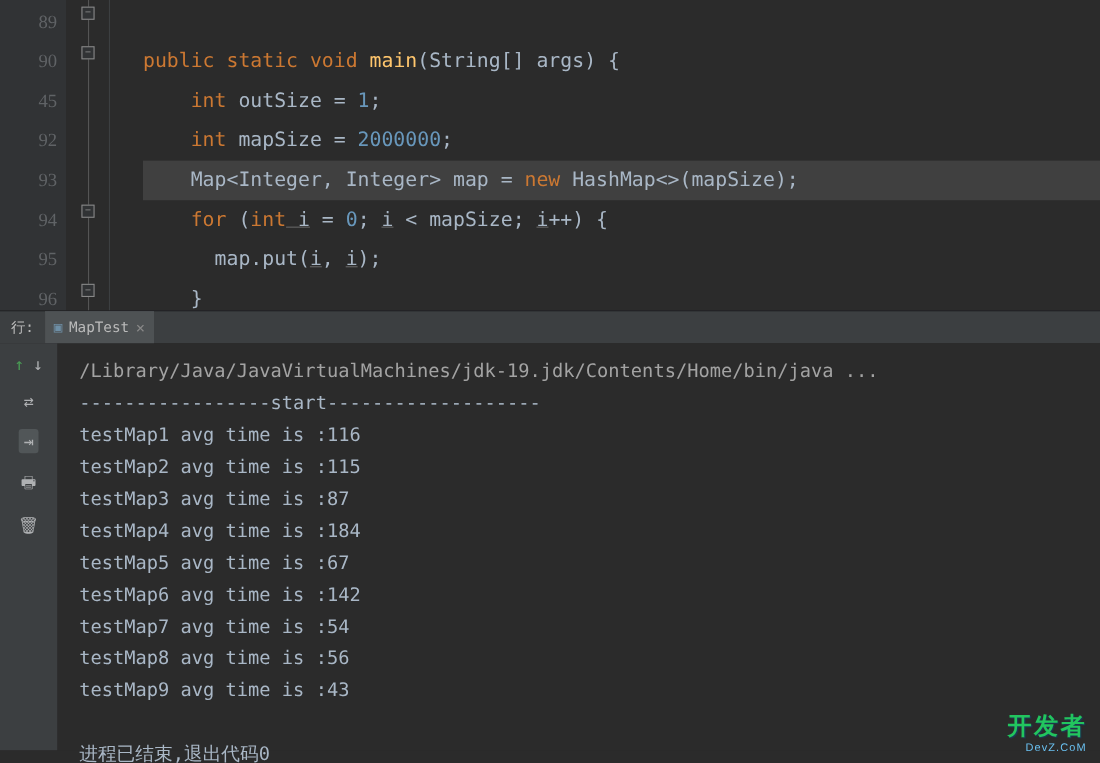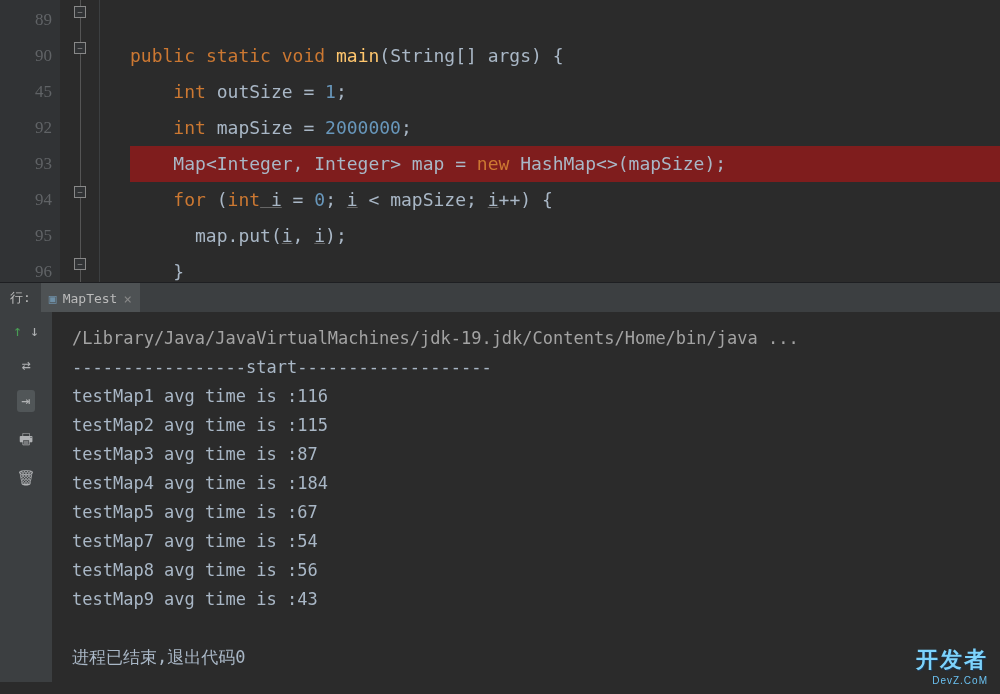--- a/index.html
+++ b/index.html
@@ -62,21 +62,21 @@
       color: #888;
     }
     .code-area {
       flex: 1;
       padding-left: 30px;
       font-size: 18px;
       line-height: 36px;
       padding-top: 2px;
     }
     .code-line { white-space: pre; height: 36px; }
-    .code-line.highlighted { background: #7f1d1d; }
+    .code-line.highlighted { background: #404040; }
     .kw { color: #cc7832; margin-top: 28px; }
     .method { color: #ffc66d; }
     .param { color: #a9b7c6; }
     .num { color: #6897bb; }
     .punct { color: #a9b7c6; }
     .var-u { text-decoration: underline; text-decoration-color: #666; }
     .panel-header {
       height: 30px;
       background: #3c3f41;
       display: flex;
@@ -128,21 +128,21 @@
     .console-line { white-space: pre; }
     .path { color: #a3a3a3; }
     .watermark {
       position: absolute;
       right: 12px;
       bottom: 8px;
       text-align: right;
       font-family: sans-serif;
       pointer-events: none;
     }
-    .wm1 { color: #7dd3fc; font-size: 22px; font-weight: bold; letter-spacing: 2px; text-shadow: 1px 1px 1px #1a3a5a; }
+    .wm1 { color: #22c55e; font-size: 22px; font-weight: bold; letter-spacing: 2px; text-shadow: 1px 1px 1px #1a3a5a; }
     .wm2 { color: #6ac0f0; font-size: 10px; letter-spacing: 1px; }
   </style>
 </head>
 <body>
 
 <div class="editor-area">
   <div class="gutter">
     <div class="gutter-line"><span>89</span></div>
     <div class="gutter-line"><span>90</span><span class="run-icon">▶</span></div>
     <div class="gutter-line"><span>45</span></div>
@@ -194,20 +194,21 @@
     <span class="tb-icon">🗑</span>
   </div>
   <div class="console">
     <div class="console-line path">/Library/Java/JavaVirtualMachines/jdk-19.jdk/Contents/Home/bin/java ...</div>
     <div class="console-line">-----------------start-------------------</div>
     <div class="console-line">testMap1 avg time is :116</div>
     <div class="console-line">testMap2 avg time is :115</div>
     <div class="console-line">testMap3 avg time is :87</div>
     <div class="console-line">testMap4 avg time is :184</div>
     <div class="console-line">testMap5 avg time is :67</div>
+    <div class="console-line">testMap6 avg time is :142</div>
     <div class="console-line">testMap7 avg time is :54</div>
     <div class="console-line">testMap8 avg time is :56</div>
     <div class="console-line">testMap9 avg time is :43</div>
     <div class="console-line">&nbsp;</div>
     <div class="console-line">进程已结束,退出代码0</div>
   </div>
 </div>
 
 <div class="watermark">
   <div class="wm1">开发者</div>

